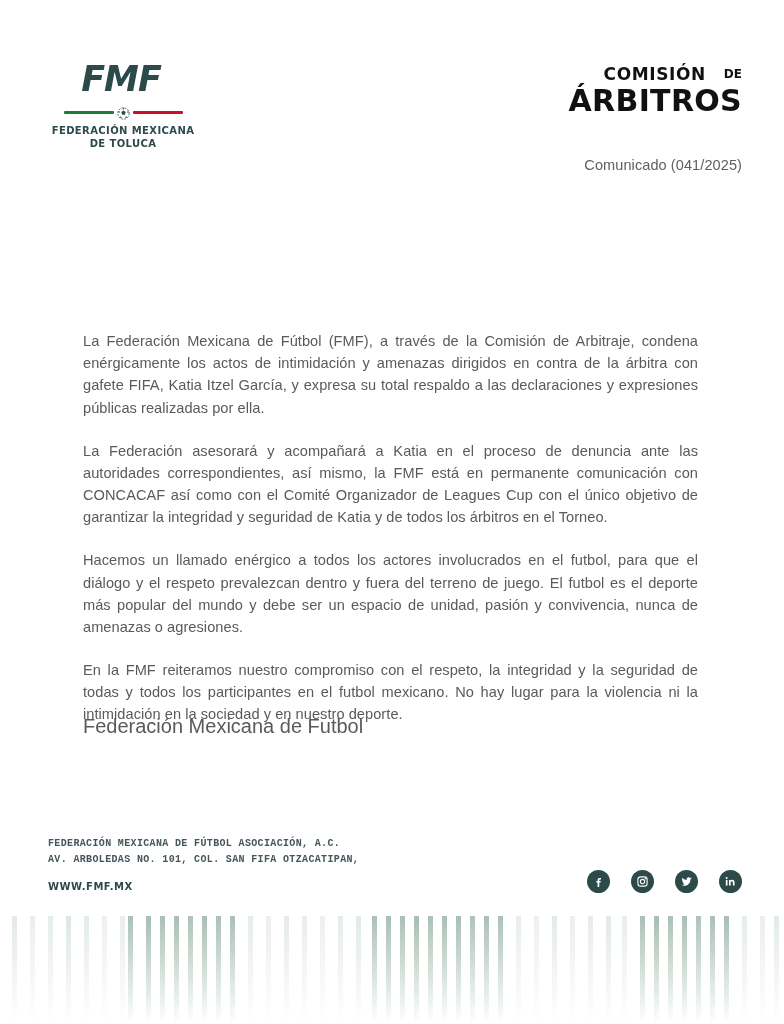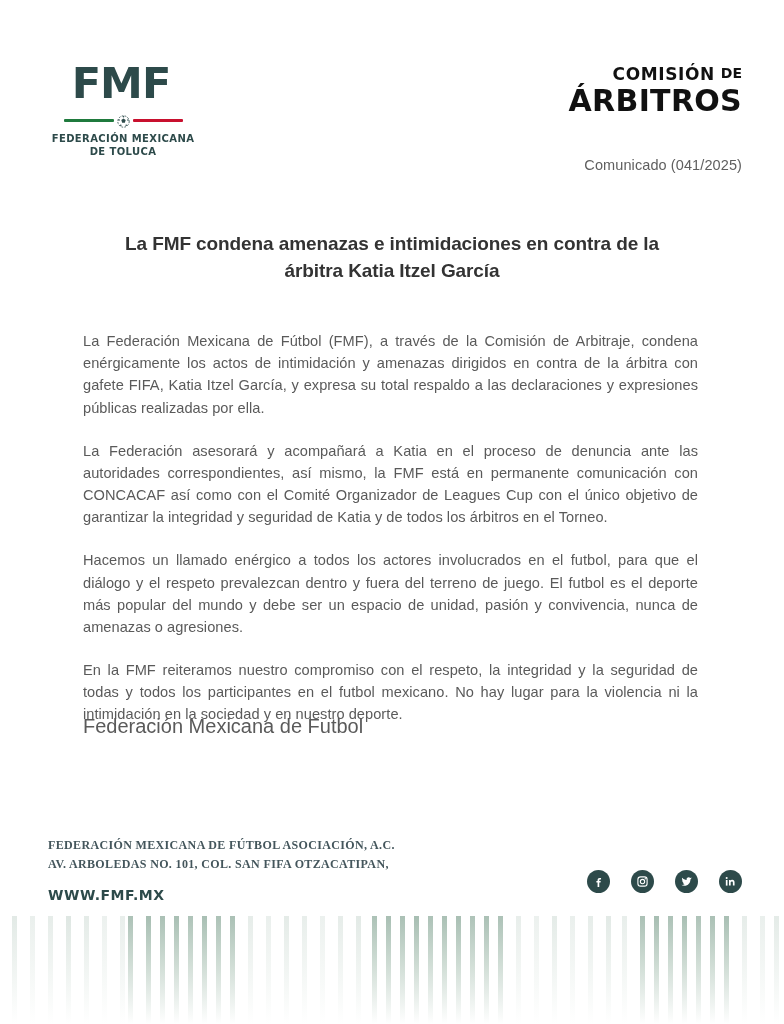--- a/index.html
+++ b/index.html
@@ -39,25 +39,26 @@
 
   .logo-block {
     display: flex;
     flex-direction: column;
     align-items: center;
     width: 150px;
   }
   .logo-fmf {
     font-family: "DejaVu Sans", sans-serif;
     font-weight: 700;
-    font-size: 43px;
+    font-size: 35px;
     letter-spacing: -1px;
     color: #2d4a4a;
     line-height: 1;
     margin-left: -4px;
+    font-style: italic;
   }
   .logo-rule {
     display: flex;
     align-items: center;
     justify-content: center;
     width: 134px;
     margin-top: 9px;
     gap: 3px;
   }
   .rule-seg {
@@ -91,24 +92,24 @@
   .comision-line {
     font-family: "DejaVu Sans", sans-serif;
     font-weight: 700;
     font-size: 17px;
     letter-spacing: 0.6px;
     color: #111111;
     line-height: 1;
     white-space: nowrap;
   }
   .comision-de {
-    font-size: 14px;
+    font-size: 12px;
     letter-spacing: 0;
     vertical-align: 2px;
-    margin-left: 6px;
+    margin-left: 18px;
   }
   .arbitros-line {
     font-family: "DejaVu Sans", sans-serif;
     font-weight: 700;
     font-size: 30px;
     letter-spacing: 0.3px;
     color: #111111;
     line-height: 1.05;
     margin-top: 2px;
     white-space: nowrap;
@@ -171,31 +172,31 @@
 
   
   .footer {
     position: absolute;
     left: 48px;
     right: 42px;
     top: 836px;
     height: 72px;
   }
   .footer-addr {
-    font-family: Liberation Serif, serif;
-    font-weight: 700;
-    font-size: 12px;
+    font-family: Liberation Mono, monospace;
+    font-weight: 700;
+    font-size: 10px;
     letter-spacing: 0.35px;
     line-height: 1.55;
     color: #44565c;
   }
   .footer-url {
     font-family: "DejaVu Sans", sans-serif;
     font-weight: 700;
-    font-size: 14px;
+    font-size: 10px;
     letter-spacing: 0.5px;
     color: #2d4a4a;
     margin-top: 14px;
   }
   .social {
     position: absolute;
     right: 0;
     top: 34px;
     display: flex;
     gap: 21px;
@@ -260,21 +261,20 @@
 
     <div class="arbitros-block">
       <div class="comision-line"><span>COMISIÓN</span><span class="comision-de">DE</span></div>
       <div class="arbitros-line">ÁRBITROS</div>
     </div>
 
   </div>
 
   <div class="comunicado">Comunicado (041/2025)</div>
 
-  <h1 class="title">La FMF condena amenazas e intimidaciones en contra de la árbitra Katia Itzel García</h1>
 
   <div class="body-copy">
     <p>La Federación Mexicana de Fútbol (FMF), a través de la Comisión de Arbitraje, condena enérgicamente los actos de intimidación y amenazas dirigidos en contra de la árbitra con gafete FIFA, Katia Itzel García, y expresa su total respaldo a las declaraciones y expresiones públicas realizadas por ella.</p>
     <p>La Federación asesorará y acompañará a Katia en el proceso de denuncia ante las autoridades correspondientes, así mismo, la FMF está en permanente comunicación con CONCACAF así como con el Comité Organizador de Leagues Cup con el único objetivo de garantizar la integridad y seguridad de Katia y de todos los árbitros en el Torneo.</p>
     <p>Hacemos un llamado enérgico a todos los actores involucrados en el futbol, para que el diálogo y el respeto prevalezcan dentro y fuera del terreno de juego. El futbol es el deporte más popular del mundo y debe ser un espacio de unidad, pasión y convivencia, nunca de amenazas o agresiones.</p>
     <p>En la FMF reiteramos nuestro compromiso con el respeto, la integridad y la seguridad de todas y todos los participantes en el futbol mexicano. No hay lugar para la violencia ni la intimidación en la sociedad y en nuestro deporte.</p>
   </div>
 
   <div class="signature">
     <div class="sig-org">Federación Mexicana de Futbol</div>

